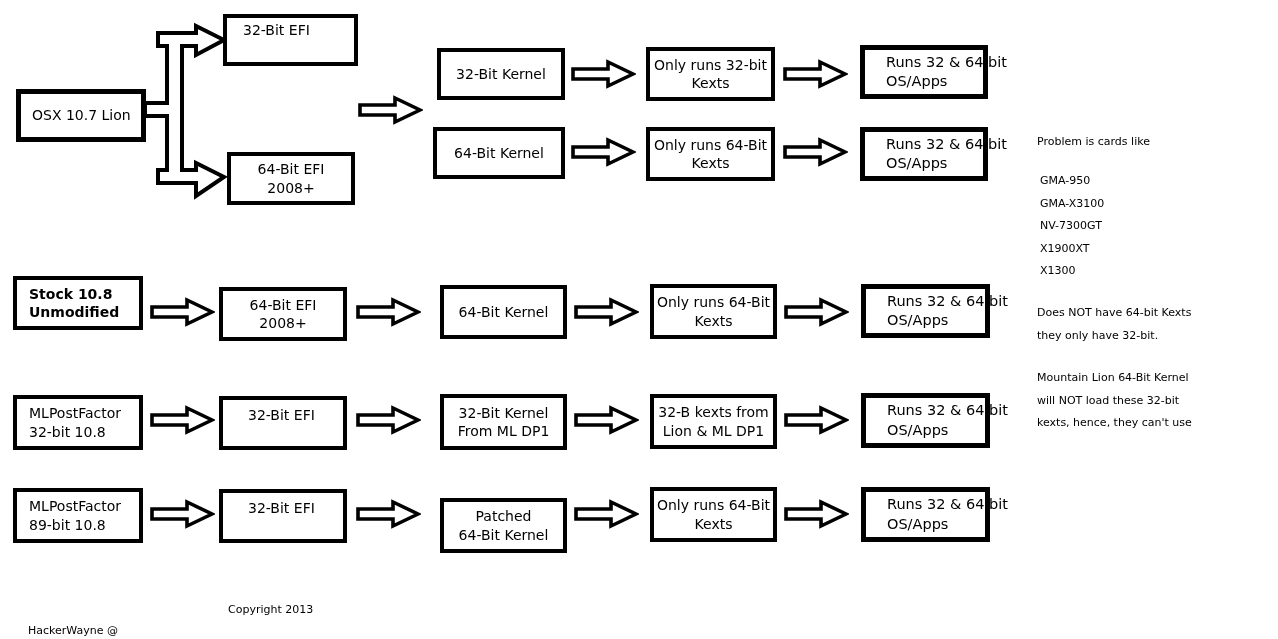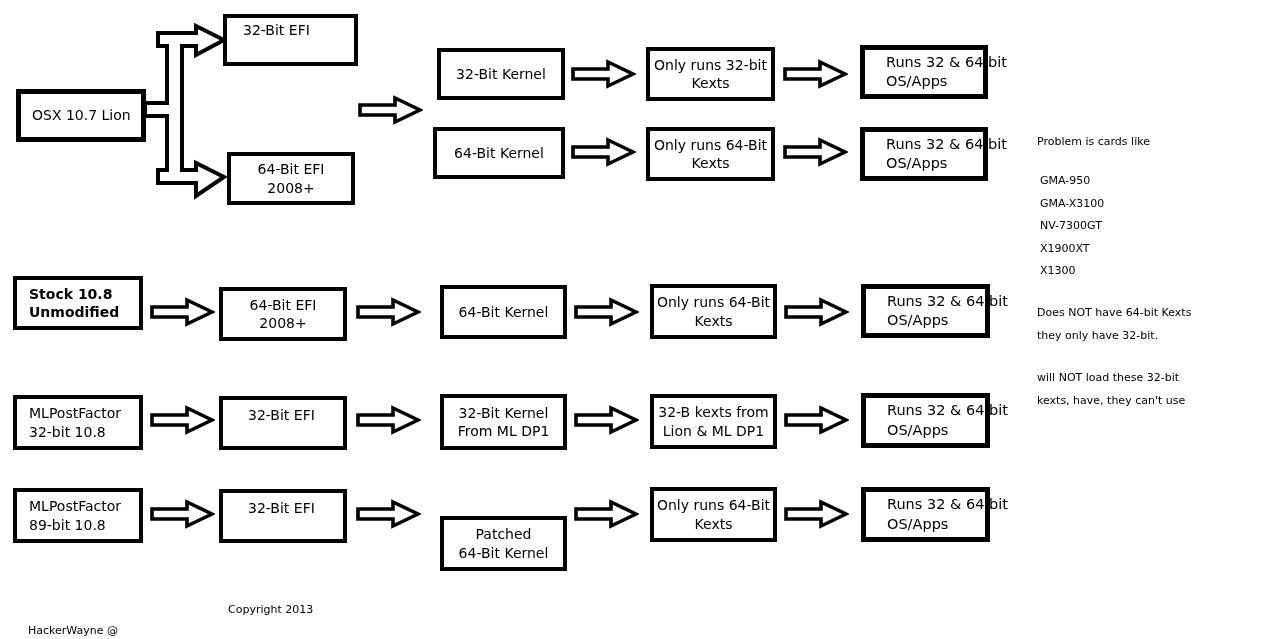--- a/index.html
+++ b/index.html
@@ -195,21 +195,21 @@
       </svg>
     </div>
   <div class="box leftalign topalign" style="left:219px;top:489px;width:128px;height:54px;padding:6px 0 0 25px;">
     <div>32-Bit EFI</div>
   </div>
   <div class="arrow" style="left:355px;top:499px;">
       <svg viewBox="0 0 66 30" xmlns="http://www.w3.org/2000/svg">
         <polygon points="3,10 38,10 38,3 63,15 38,27 38,20 3,20" fill="#ffffff" stroke="#000000" stroke-width="3.6" stroke-linejoin="miter"></polygon>
       </svg>
     </div>
-  <div class="box" style="left:440px;top:516px;width:127px;height:55px;">
+  <div class="box" style="left:440px;top:498px;width:127px;height:55px;">
     <div>Patched</div>
     <div>64-Bit Kernel</div>
   </div>
   <div class="arrow" style="left:573px;top:499px;">
       <svg viewBox="0 0 66 30" xmlns="http://www.w3.org/2000/svg">
         <polygon points="3,10 38,10 38,3 63,15 38,27 38,20 3,20" fill="#ffffff" stroke="#000000" stroke-width="3.6" stroke-linejoin="miter"></polygon>
       </svg>
     </div>
   <div class="box" style="left:650px;top:487px;width:127px;height:55px;">
     <div>Only runs 64-Bit</div>
@@ -234,22 +234,23 @@
     <div>X1900XT</div>
     <div>X1300</div>
   </div>
 
   <div class="note" style="left:1037px;top:302px;">
     <div>Does NOT have 64-bit Kexts</div>
     <div>they only have 32-bit.</div>
   </div>
 
   <div class="note" style="left:1037px;top:367px;">
+    <div>Mountain Lion 64-Bit Kernel</div>
     <div>will NOT load these 32-bit</div>
-    <div>kexts, have, they can't use</div>
+    <div>kexts, hence, they can't use</div>
   </div>
 
   <div class="note" style="left:28px;top:588px;line-height:22px;margin-top:32px;">
     <div>HackerWayne @</div>
     <div>MacRumors Forums</div>
   </div>
   <div class="note" style="left:228px;top:599px;">Copyright 2013</div>
 
 </div>
 

